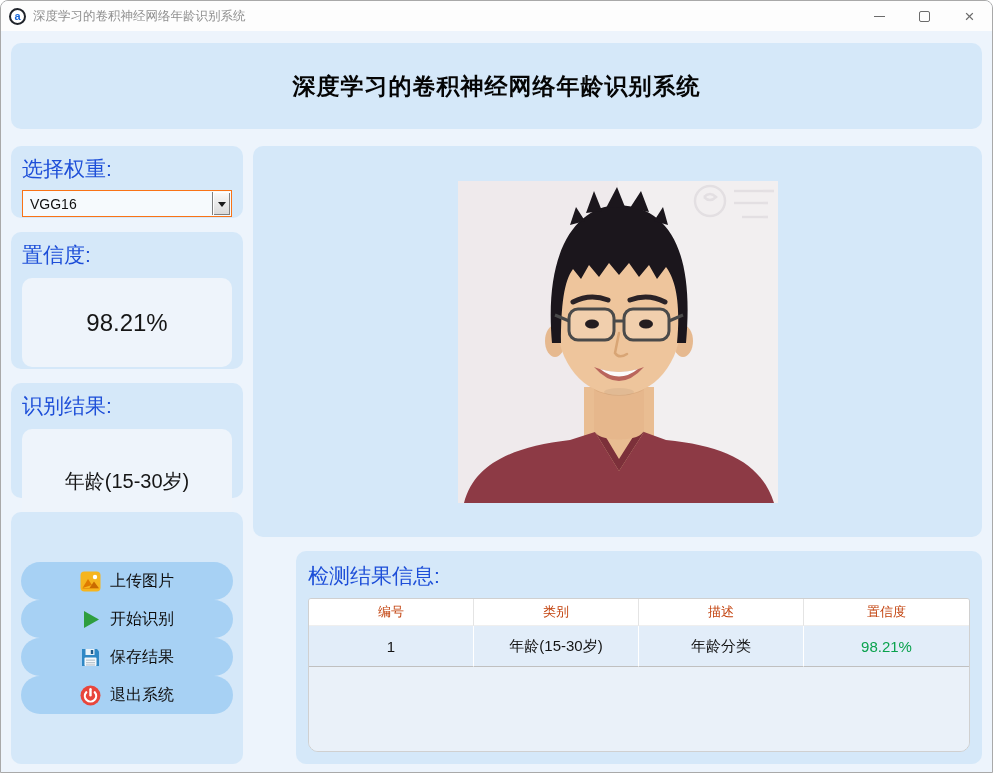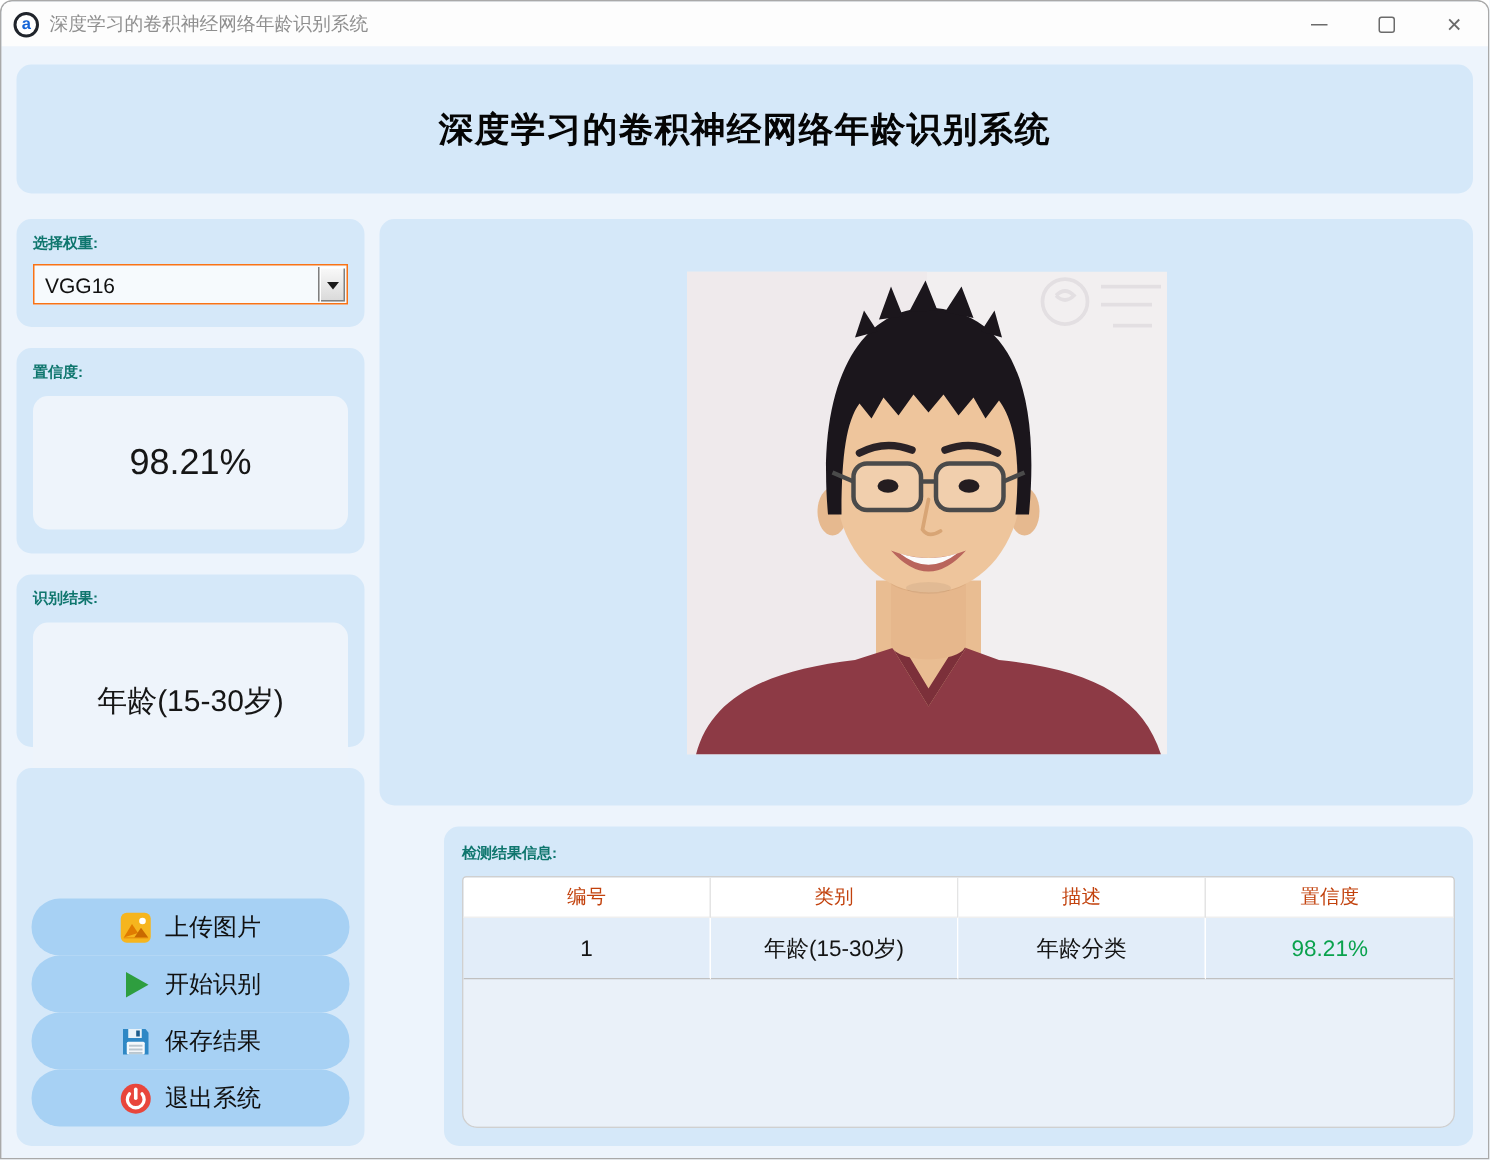--- a/index.html
+++ b/index.html
@@ -39,21 +39,21 @@
 
   .header-card {
     height:86px; margin-bottom:17px; display:flex; align-items:center; justify-content:center;
   }
   .page-title { font-size:23px; font-weight:bold; color:#050505; letter-spacing:1px; }
 
   .columns { flex:1; display:flex; gap:10px; min-height:0; }
   .left-col { width:232px; flex:0 0 auto; display:flex; flex-direction:column; gap:14px; }
   .right-col { flex:1; display:flex; flex-direction:column; gap:14px; min-width:0; }
 
-  .card-label { font-size:10px; font-weight:bold; color:#0f766e; }
+  .card-label { font-size:21px; font-weight:normal; color:#1d4ed8; }
 
   .card-weight { height:72px; padding:9px 11px 0; }
   .combo {
     margin-top:7px; height:27px; background:#f6fafd; border:1px solid #f97316;
     display:flex; align-items:center; padding-left:7px; position:relative;
     font-size:14px; cursor:pointer;
   }
   .combo-btn {
     position:absolute; right:1px; top:1px; bottom:1px; width:18px;
     background:linear-gradient(#fafafa,#d9d9d9);
@@ -71,21 +71,21 @@
   .value-box {
     margin-top:9px; background:#eef4fb; border-radius:10px;
     display:flex; align-items:center; justify-content:center;
   }
   .conf-box { height:89px; }
   .conf-text { font-size:24px; color:#161616; }
   .result-box { height:104px; }
   .result-text { font-size:20px; color:#161616; }
 
   .card-actions {
-    flex:1; padding:13px 10px; display:flex; flex-direction:column; justify-content:flex-end;
+    flex:1; padding:13px 10px; display:flex; flex-direction:column; justify-content:center;
   }
   .action-btn {
     height:38px; width:100%; border:none; border-radius:19px; background:#a7d1f4;
     display:flex; align-items:center; justify-content:center; gap:9px;
     font-size:16px; color:#101010; cursor:pointer;
     font-family:"Liberation Sans","DejaVu Sans",sans-serif;
   }
   .btn-ic { width:21px; height:21px; flex:0 0 auto; display:block; }
 
   .image-card { height:391px; flex:0 0 auto; display:flex; align-items:center; justify-content:center; }

